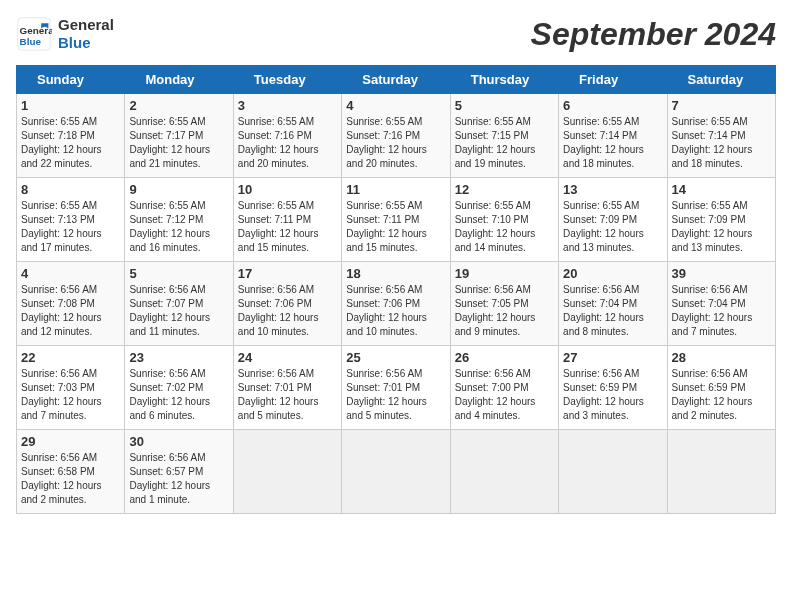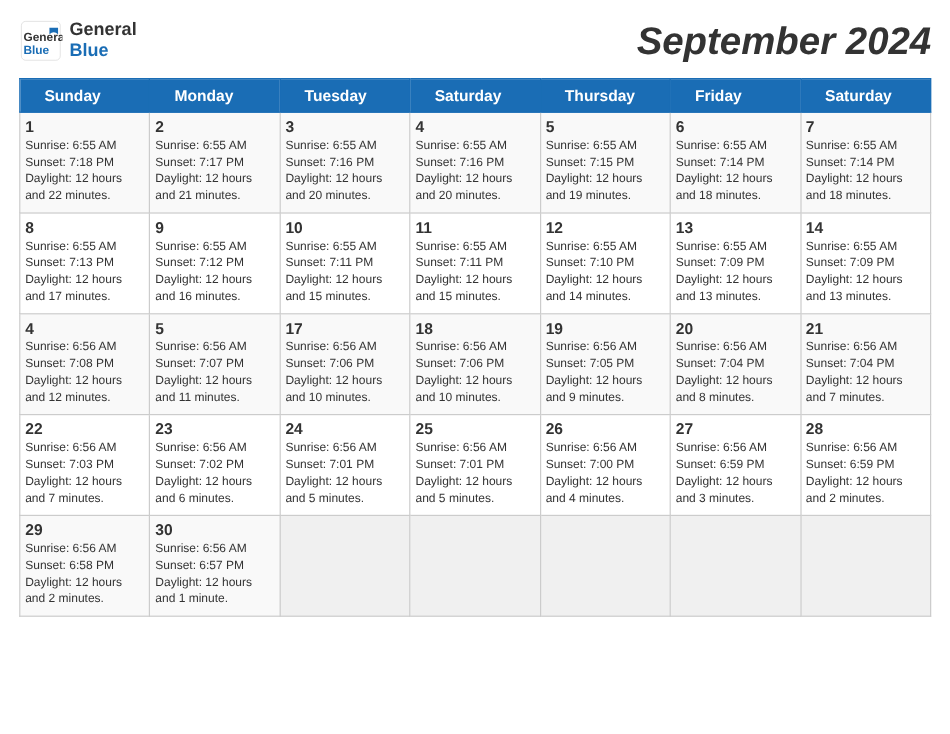--- a/index.html
+++ b/index.html
@@ -181,21 +181,21 @@
         </td>
         <td>
           <span class="day-num">19</span>
           <div class="cell-content">Sunrise: 6:56 AM<br>Sunset: 7:05 PM<br>Daylight: 12 hours<br>and 9 minutes.</div>
         </td>
         <td>
           <span class="day-num">20</span>
           <div class="cell-content">Sunrise: 6:56 AM<br>Sunset: 7:04 PM<br>Daylight: 12 hours<br>and 8 minutes.</div>
         </td>
         <td>
-          <span class="day-num">21</span>
+          <span class="day-num">39</span>
           <div class="cell-content">Sunrise: 6:56 AM<br>Sunset: 7:04 PM<br>Daylight: 12 hours<br>and 7 minutes.</div>
         </td>
       </tr>
       <tr>
         <td>
           <span class="day-num">22</span>
           <div class="cell-content">Sunrise: 6:56 AM<br>Sunset: 7:03 PM<br>Daylight: 12 hours<br>and 7 minutes.</div>
         </td>
         <td>
           <span class="day-num">23</span>

